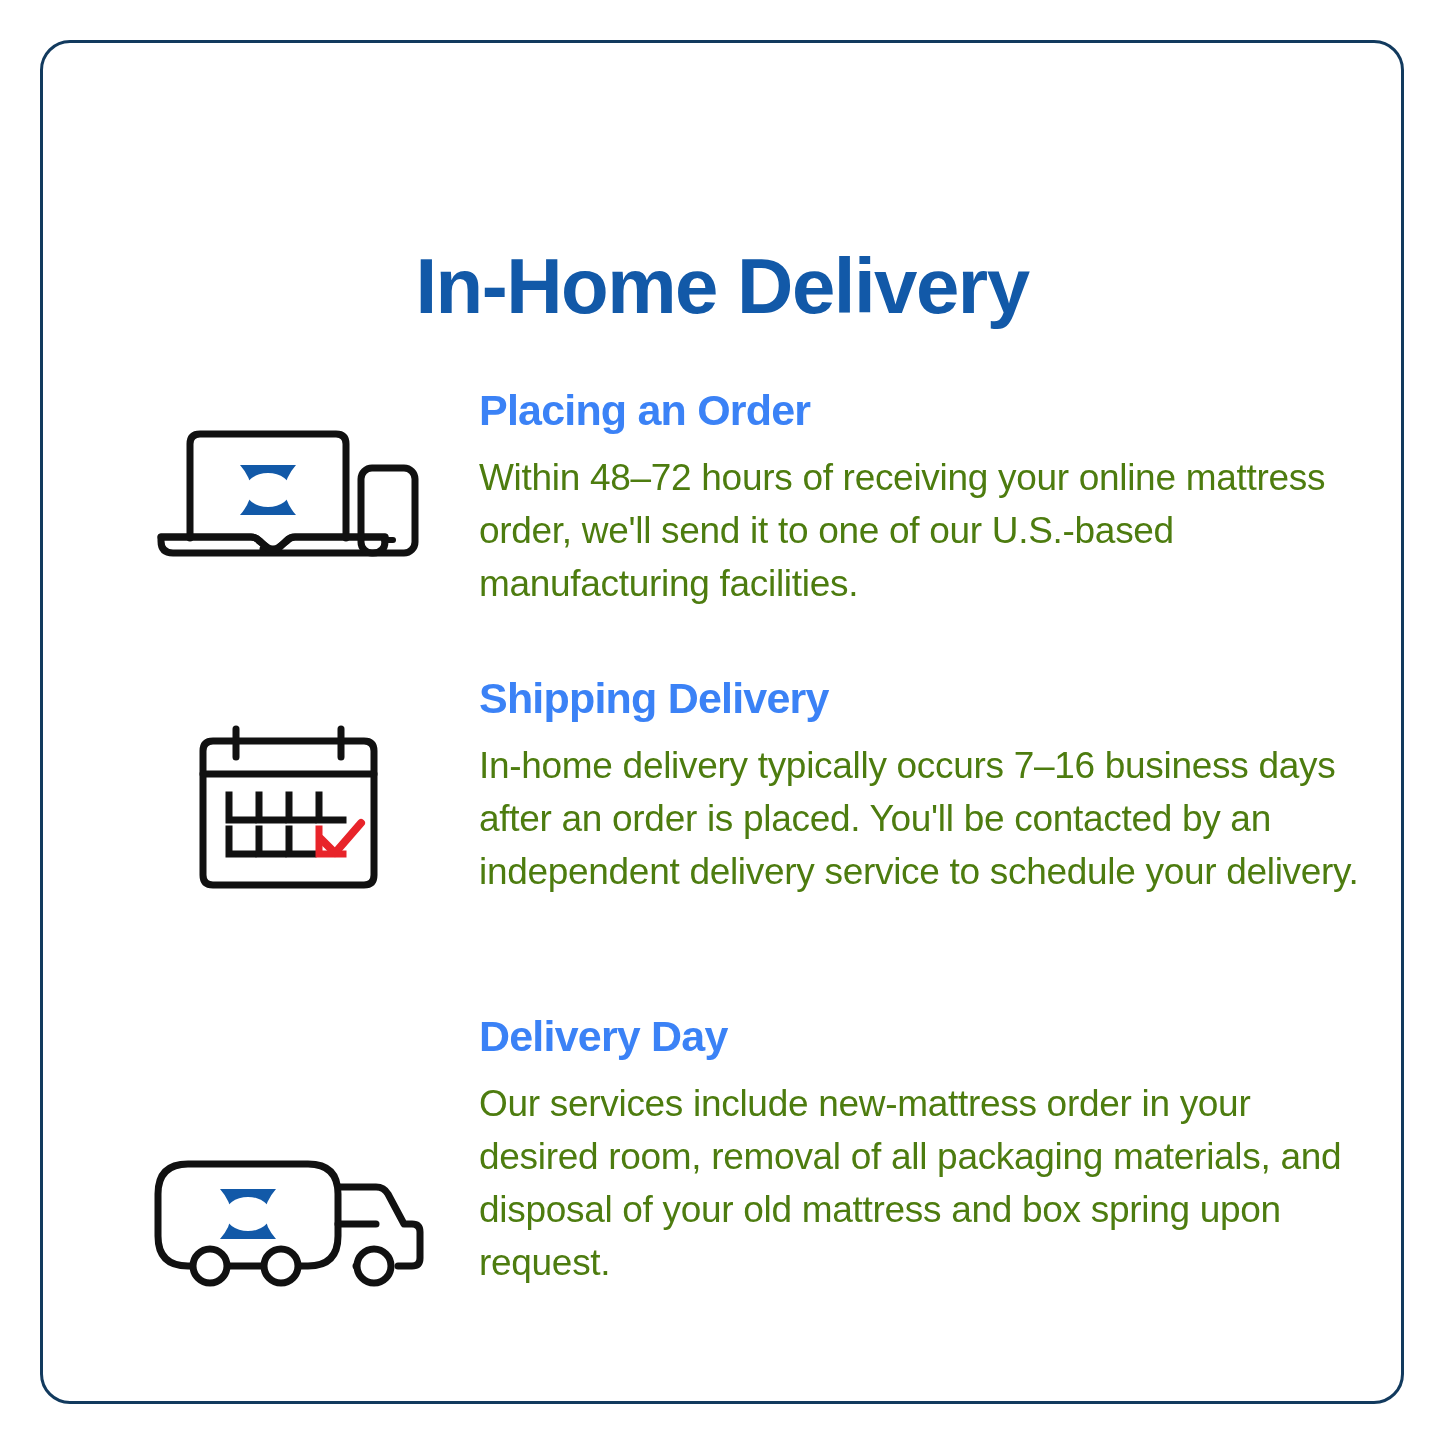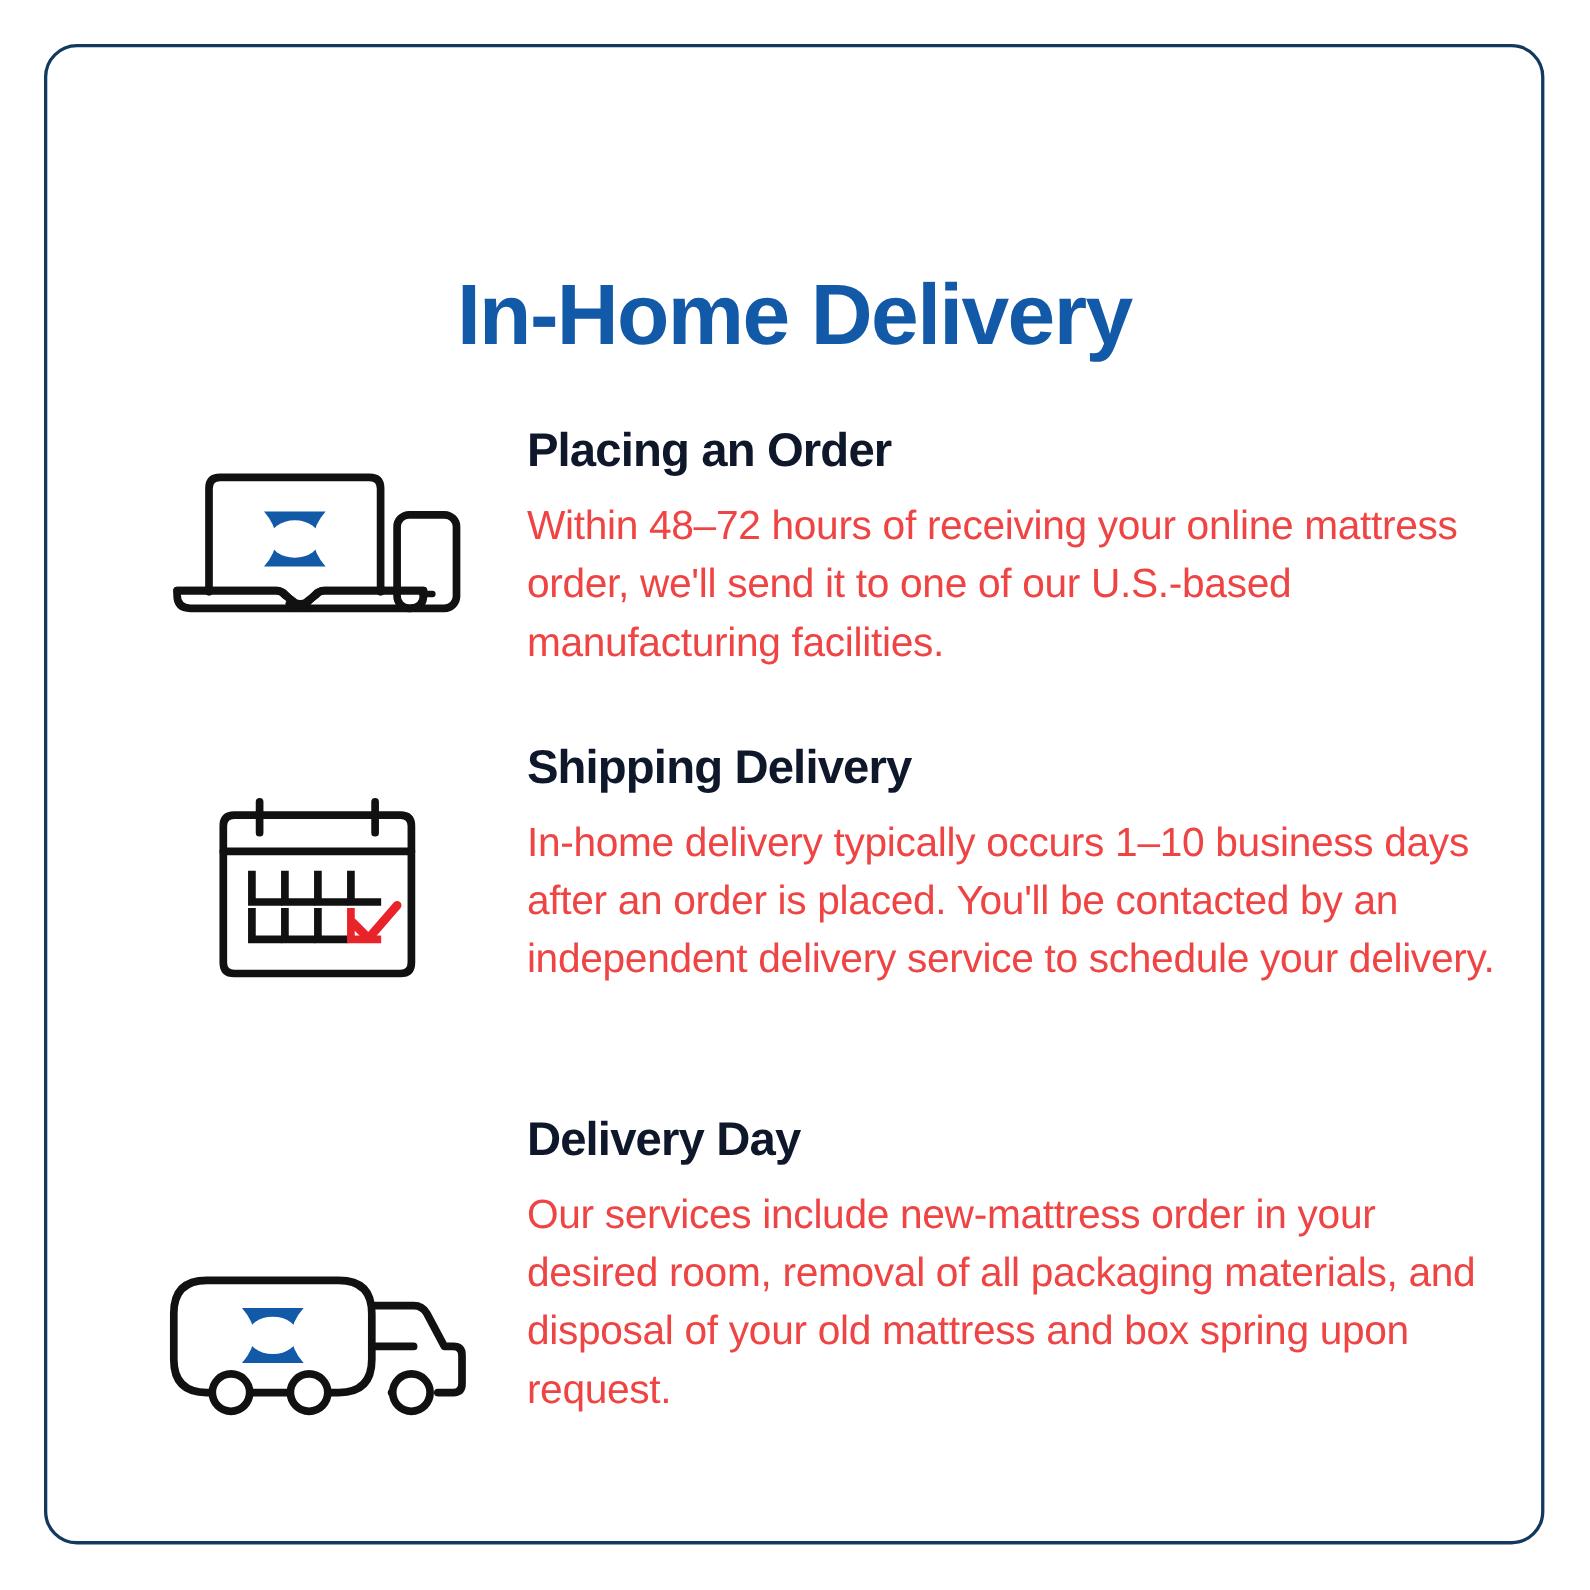--- a/index.html
+++ b/index.html
@@ -79,31 +79,31 @@
     flex: 1 1 auto;
     padding-left: 36px;
     box-sizing: border-box;
   }
 
   .section-heading {
     font-size: 43px;
     line-height: 50px;
     font-weight: 700;
     letter-spacing: -0.8px;
-    color: #0f172a;
+    color: #3b82f6;
     margin: 0 0 16px 0;
     font-family: "Liberation Sans", sans-serif;
   }
 
   .section-body {
     font-size: 37px;
     line-height: 53px;
     font-weight: 400;
     letter-spacing: -0.3px;
-    color: #ef4444;
+    color: #4d7c0f;
     margin: 0;
     max-width: 880px;
     font-family: "Liberation Sans", sans-serif;
   }
 
   svg { display: block; }
 </style>
 </head>
 <body>
 
@@ -166,21 +166,21 @@
             <path d="M108 104 L108 129 L132 129"></path>
           </g>
 
           <path d="M138 104 L138 129 L162 129" fill="none" stroke="#E8242A" stroke-width="7" stroke-linecap="square"></path>
           <path d="M140 114 L154 128 L180 98" fill="none" stroke="#E8242A" stroke-width="8" stroke-linecap="round" stroke-linejoin="round"></path>
         </svg>
       </div>
 
       <div class="section-text">
         <h2 class="section-heading">Shipping Delivery</h2>
-        <p class="section-body">In-home delivery typically occurs 1–10 business days after an order is placed. You'll be contacted by an independent delivery service to schedule your delivery.</p>
+        <p class="section-body">In-home delivery typically occurs 7–16 business days after an order is placed. You'll be contacted by an independent delivery service to schedule your delivery.</p>
       </div>
     </div>
 
     <div class="section" id="section-2">
 
       <div class="section-icon">
         <svg width="280" height="135" viewBox="0 0 280 135">
 
           <path d="M62 112 L40 112 Q10 112 10 82 L10 40 Q10 10 40 10 L160 10
                    Q190 10 190 40 L190 82 Q190 112 160 112 L148 112" fill="none" stroke="#111111" stroke-width="7" stroke-linecap="round" stroke-linejoin="round"></path>

